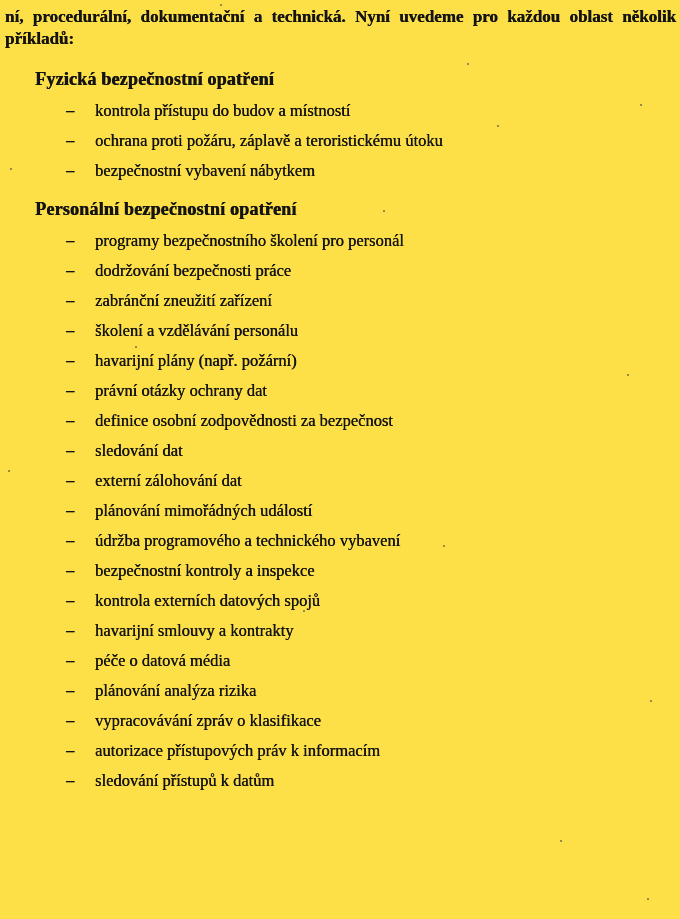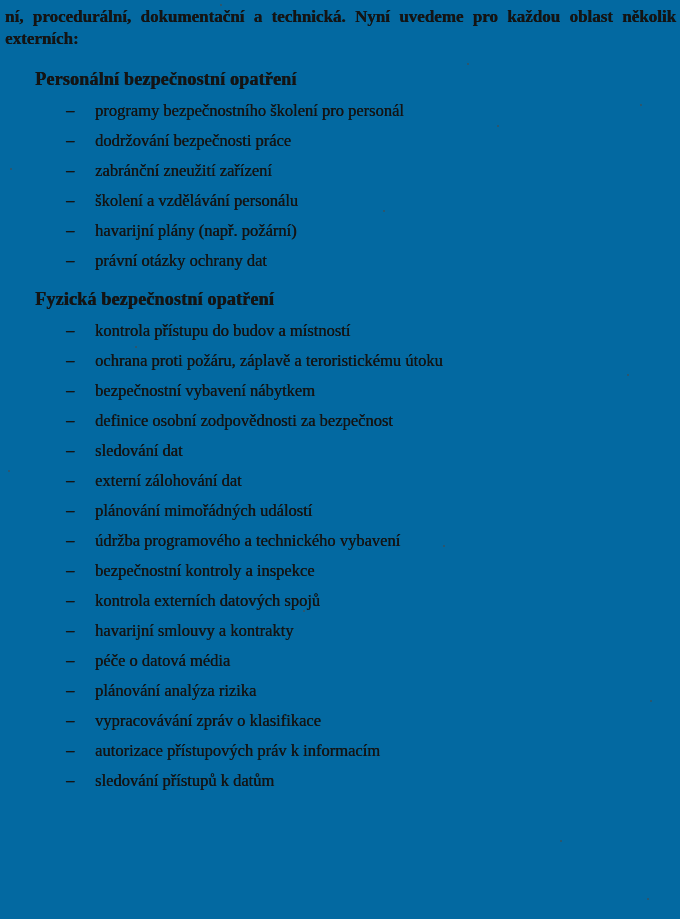--- a/index.html
+++ b/index.html
@@ -1,21 +1,21 @@
 <!DOCTYPE html>
 <html lang="cs"><head>
 <meta charset="utf-8">
 <style>
   html, body { margin: 0; padding: 0; background: #e8e8e8; }
   .page {
     position: relative;
     width: 680px;
     height: 919px;
     margin: 0 auto;
-    background: #0369a1;
+    background: #fde047;
     color: #141414;
     font-family: "Liberation Serif", "DejaVu Serif", serif;
     overflow: hidden;
     box-sizing: border-box;
     padding-top: 6px;
   }
   
   .page { text-shadow: 0.35px 0 0 currentColor; }
 
   .intro {
@@ -62,41 +62,41 @@
     opacity: 0.75;
   }
 </style>
 </head>
 <body>
 
 <div class="page">
 
   <p class="intro">
     <span class="l1">ní, procedurální, dokumentační a technická. Nyní uvedeme pro každou oblast několik</span>
-    <span class="l2">externích:</span>
+    <span class="l2">příkladů:</span>
   </p>
+
+  <section>
+    <h2>Fyzická bezpečnostní opatření</h2>
+    <ul>
+      <li><span class="dash">–</span><span>kontrola přístupu do budov a místností</span></li>
+      <li><span class="dash">–</span><span>ochrana proti požáru, záplavě a teroristickému útoku</span></li>
+      <li><span class="dash">–</span><span>bezpečnostní vybavení nábytkem</span></li>
+    </ul>
+  </section>
 
   <section>
     <h2>Personální bezpečnostní opatření</h2>
     <ul>
       <li><span class="dash">–</span><span>programy bezpečnostního školení pro personál</span></li>
       <li><span class="dash">–</span><span>dodržování bezpečnosti práce</span></li>
       <li><span class="dash">–</span><span>zabránční zneužití zařízení</span></li>
       <li><span class="dash">–</span><span>školení a vzdělávání personálu</span></li>
       <li><span class="dash">–</span><span>havarijní plány (např. požární)</span></li>
       <li><span class="dash">–</span><span>právní otázky ochrany dat</span></li>
-    </ul>
-  </section>
-
-  <section>
-    <h2>Fyzická bezpečnostní opatření</h2>
-    <ul>
-      <li><span class="dash">–</span><span>kontrola přístupu do budov a místností</span></li>
-      <li><span class="dash">–</span><span>ochrana proti požáru, záplavě a teroristickému útoku</span></li>
-      <li><span class="dash">–</span><span>bezpečnostní vybavení nábytkem</span></li>
     </ul>
   </section>
 
   <section>
     <ul>
       <li><span class="dash">–</span><span>definice osobní zodpovědnosti za bezpečnost</span></li>
       <li><span class="dash">–</span><span>sledování dat</span></li>
       <li><span class="dash">–</span><span>externí zálohování dat</span></li>
       <li><span class="dash">–</span><span>plánování mimořádných událostí</span></li>
       <li><span class="dash">–</span><span>údržba programového a technického vybavení</span></li>

